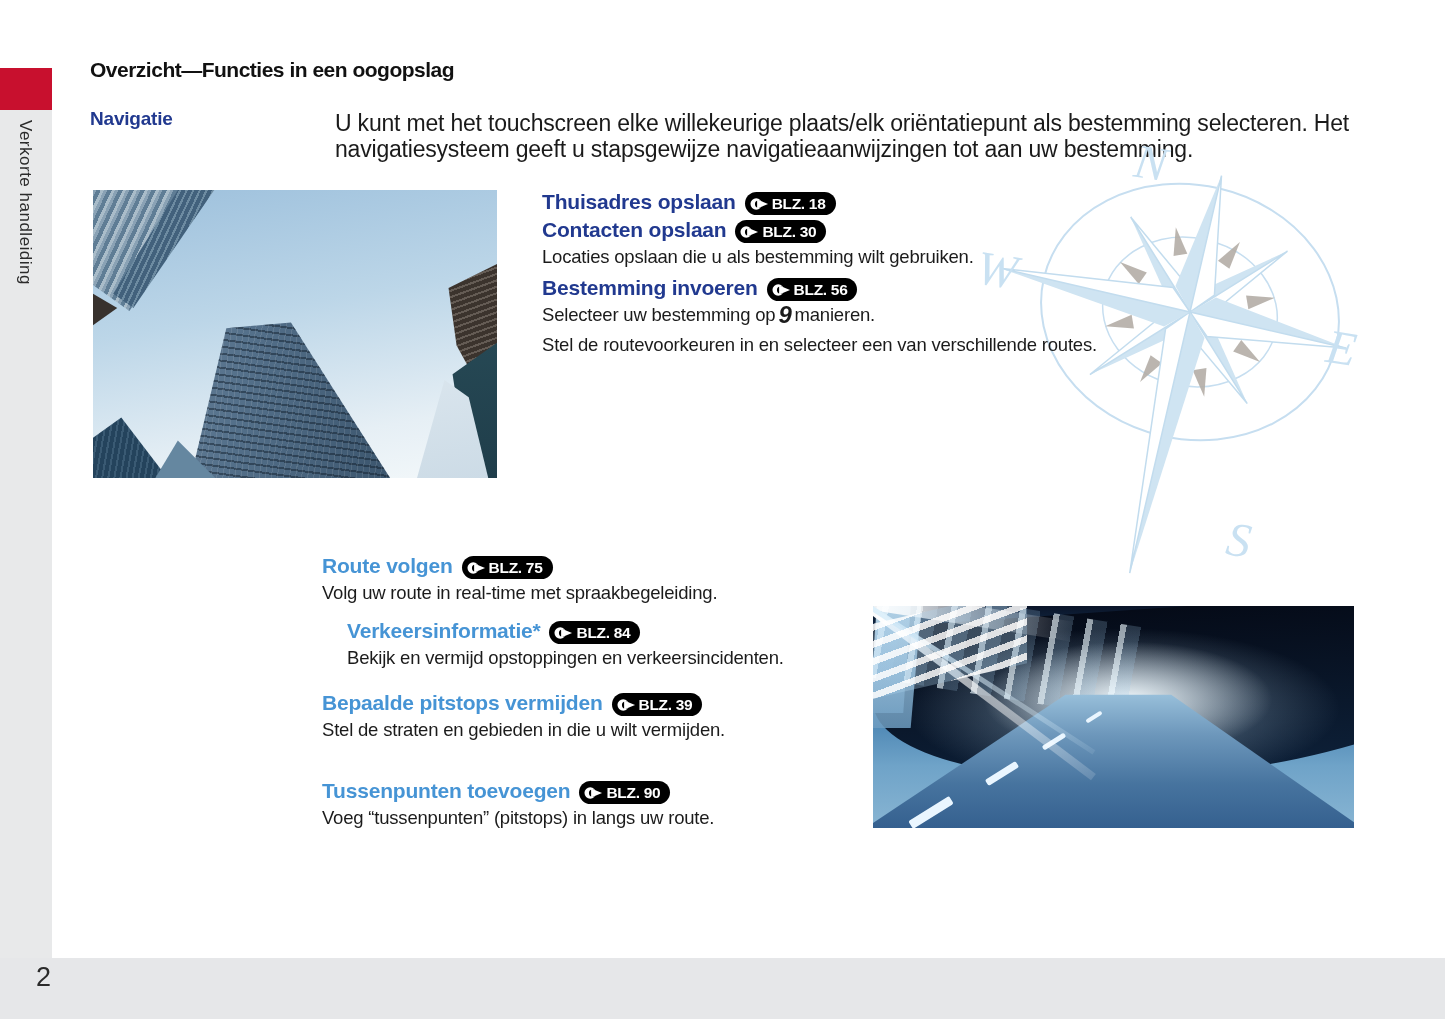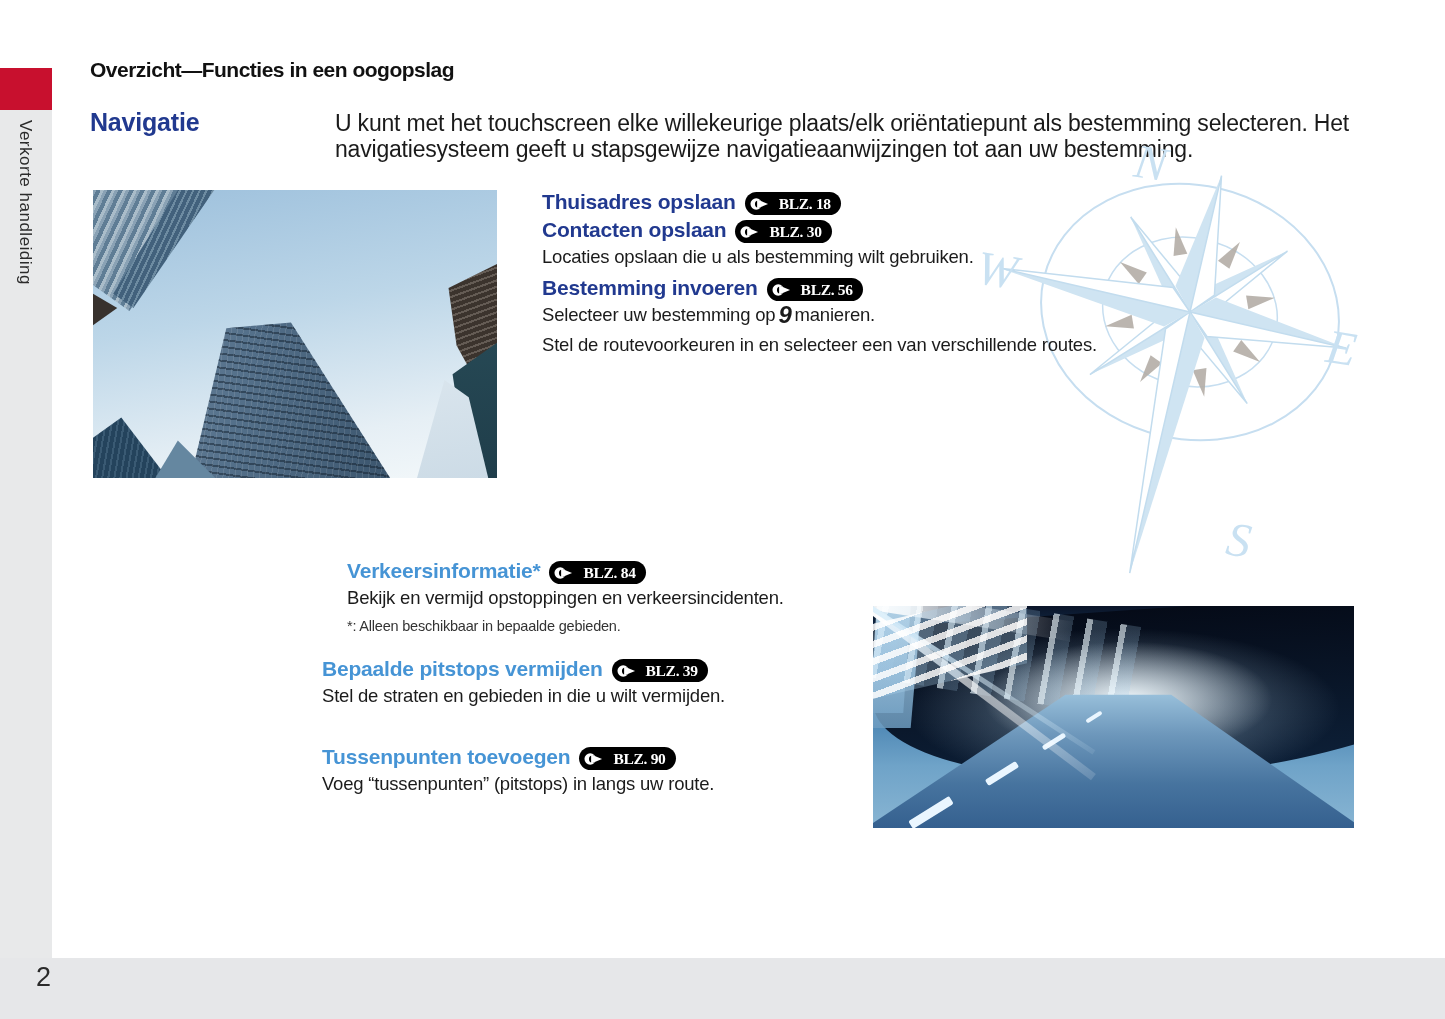--- a/index.html
+++ b/index.html
@@ -15,37 +15,36 @@
   .side-strip{position:absolute;left:0;top:110px;width:52px;height:848px;background:#e8e9ea;}
   .side-strip .vlabel{
     writing-mode:vertical-rl;text-orientation:mixed;
     font-size:17px;color:#2b2b2b;margin-top:10px;margin-left:15px;letter-spacing:0.5px;
   }
   
   .footer-bar{position:absolute;left:0;top:958px;width:1445px;height:61px;background:#e6e7e9;}
   .page-num{position:absolute;left:36px;top:962px;font-size:27px;color:#2b2b2b;}
   
   .main-title{position:absolute;left:90px;top:58px;font-size:21px;font-weight:bold;color:#111;letter-spacing:-0.5px;}
-  .section-title{position:absolute;left:90px;top:108px;font-size:25px;font-weight:bold;color:#21398f;}
+  .section-title{position:absolute;left:90px;top:108px;font-size:19px;font-weight:bold;color:#21398f;}
   .intro{position:absolute;left:335px;top:110px;width:1030px;font-size:23px;line-height:26px;color:#1a1a1a;}
   
   .features-top{position:absolute;left:542px;top:186px;width:680px;z-index:3;}
   .features-bottom{position:absolute;left:322px;top:548px;width:580px;z-index:3;}
   .feat-head{height:28px;display:flex;align-items:flex-end;}
   .features-bottom .feat-head{height:30px;}
   .feat-title{font-size:21px;font-weight:bold;}
   .feat-title.navy{color:#21398f;}
   .feat-title.lt{color:#4694d5;}
   .feat-desc{height:30px;font-size:18.5px;color:#1b1b1b;display:flex;align-items:center;}
   .big-num{font-weight:bold;font-style:italic;font-size:24px;padding:0 3px;}
   .page-badge{
     display:inline-flex;align-items:center;background:#000;color:#fff;
-    border-radius:12px;height:23px;padding:0 10px 0 5px;margin-left:9px;gap:10px;
+    border-radius:12px;height:23px;padding:0 10px 0 5px;margin-left:9px;gap:3px;
     transform:translateY(1px);
-    font-family:Liberation Serif, serif;
   }
   .badge-arrow{width:19px;height:14px;display:block;}
   .badge-text{font-size:15.5px;font-weight:bold;white-space:nowrap;letter-spacing:-0.3px;}
   .grp{margin:0;}
   .grp.ind{padding-left:25px;margin-top:5px;}
   .grp .note{font-size:14.5px;color:#333;height:26px;display:flex;align-items:center;}
   .grp.g3{margin-top:12px;}
   .grp.g4{margin-top:28px;}
   
   .compass{position:absolute;left:935px;top:130px;width:480px;height:470px;z-index:1;}
@@ -287,34 +286,47 @@
         <span class="big-num">9</span>
         <span>manieren.</span>
     </div>
   </div>
   <div class="grp">
     <div class="feat-desc">Stel de routevoorkeuren in en selecteer een van verschillende routes.</div>
   </div>
 </div>
 
 <div class="features-bottom">
+  <div class="grp">
+    <div class="feat-head">
+      <span class="feat-title lt">Route volgen</span>
+      <span class="page-badge">
+        <svg class="badge-arrow" viewBox="0 0 20 14">
+            <circle cx="6.5" cy="7" r="6" fill="#fff"></circle>
+            <circle cx="9" cy="7" r="3.8" fill="#000"></circle>
+            <polygon points="7.5,2.2 19,7 7.5,11.8" fill="#fff"></polygon>
+          </svg>
+        <span class="badge-text">BLZ. 75</span>
+      </span>
+    </div>
+    <div class="feat-desc">Volg uw route in real-time met spraakbegeleiding.</div>
+  </div>
   <div class="grp ind">
     <div class="feat-head">
       <span class="feat-title lt">Verkeersinformatie*</span>
       <span class="page-badge">
         <svg class="badge-arrow" viewBox="0 0 20 14">
             <circle cx="6.5" cy="7" r="6" fill="#fff"></circle>
             <circle cx="9" cy="7" r="3.8" fill="#000"></circle>
             <polygon points="7.5,2.2 19,7 7.5,11.8" fill="#fff"></polygon>
           </svg>
         <span class="badge-text">BLZ. 84</span>
       </span>
     </div>
     <div class="feat-desc">Bekijk en vermijd opstoppingen en verkeersincidenten.</div>
-    <div class="note">*: Alleen beschikbaar in bepaalde gebieden.</div>
   </div>
   <div class="grp g3">
     <div class="feat-head">
       <span class="feat-title lt">Bepaalde pitstops vermijden</span>
       <span class="page-badge">
         <svg class="badge-arrow" viewBox="0 0 20 14">
             <circle cx="6.5" cy="7" r="6" fill="#fff"></circle>
             <circle cx="9" cy="7" r="3.8" fill="#000"></circle>
             <polygon points="7.5,2.2 19,7 7.5,11.8" fill="#fff"></polygon>
           </svg>

